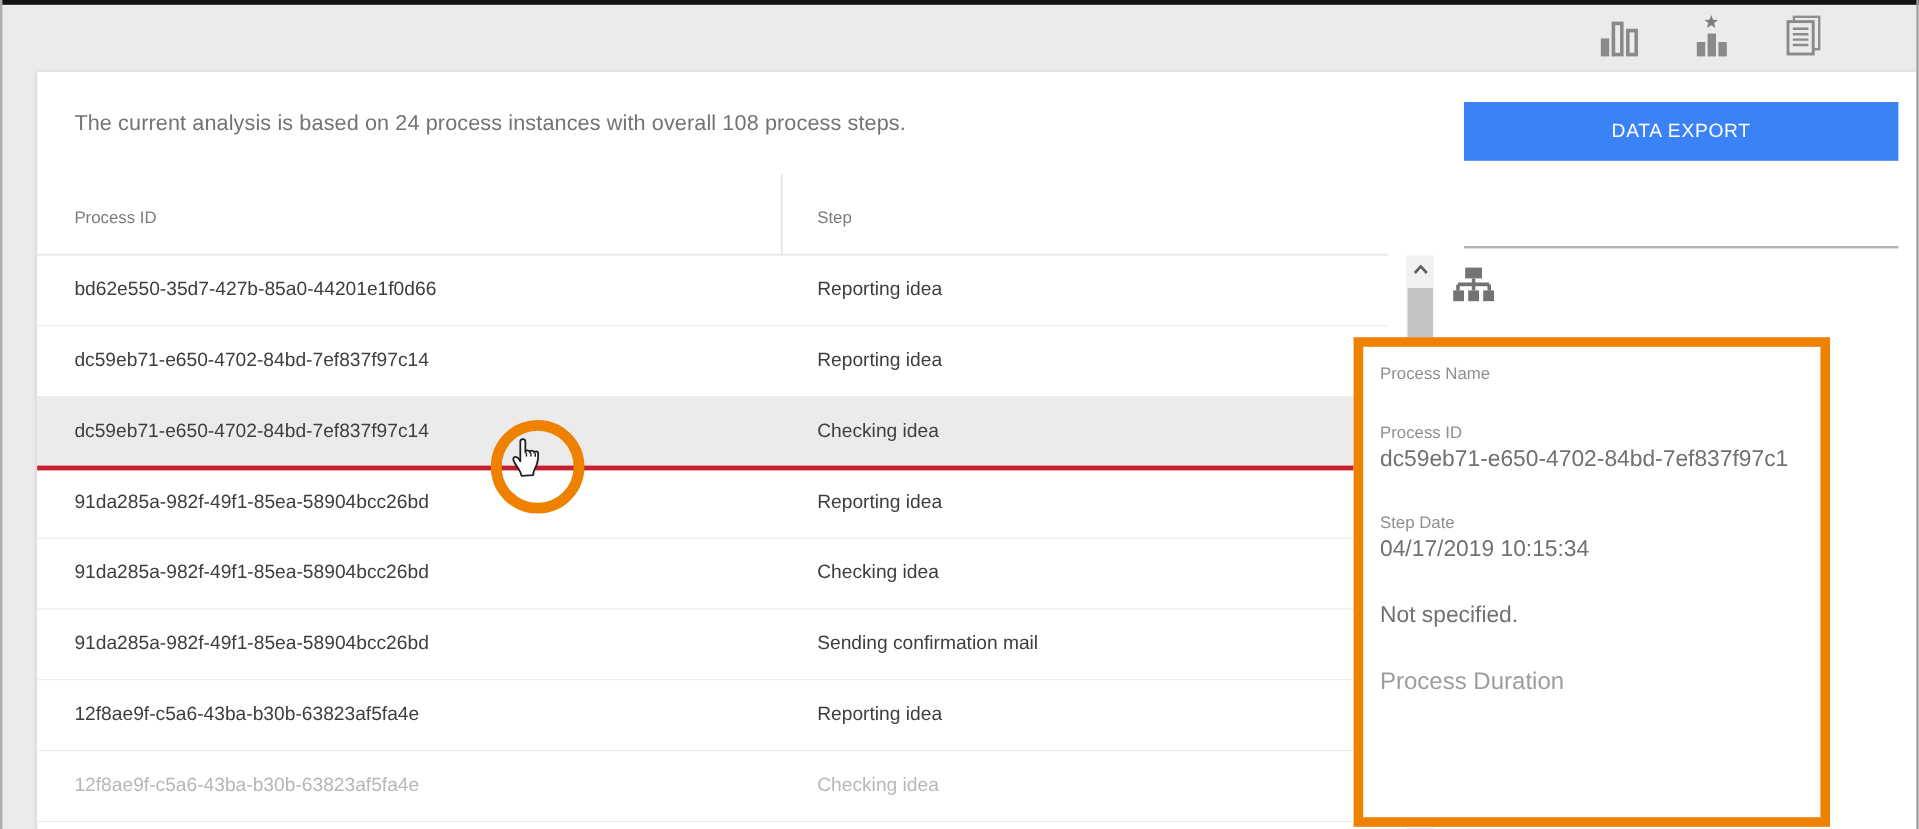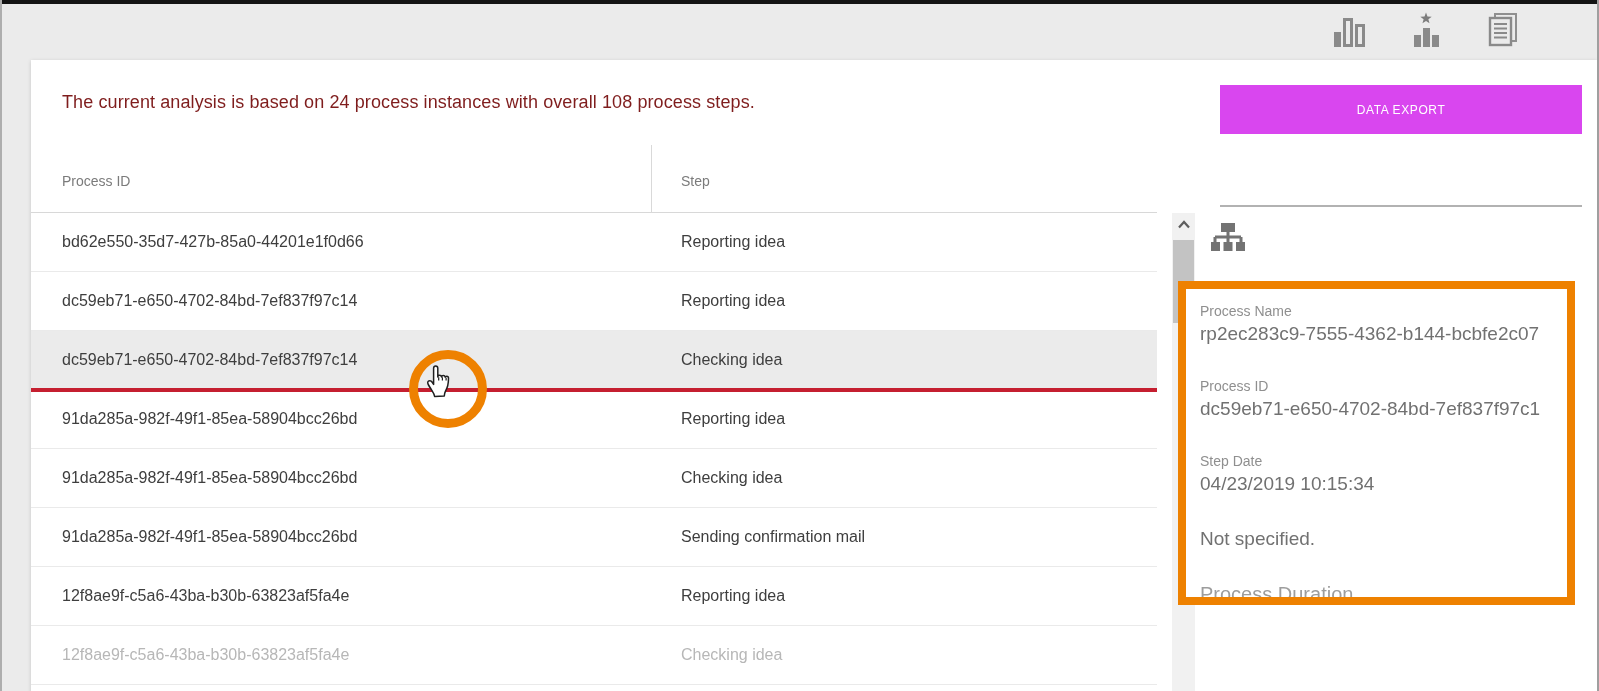--- a/index.html
+++ b/index.html
@@ -21,21 +21,21 @@
   .tb-icon{width:38px;height:40px;cursor:pointer;}
 
   
   .card{
     position:absolute;left:31px;top:60px;right:2px;height:700px;
     background:#ffffff;box-shadow:0 1px 4px rgba(0,0,0,.16);
   }
 
   .summary{
     position:absolute;left:31px;top:32px;
-    font-size:18px;color:#7f1d1d;letter-spacing:.1px;white-space:nowrap;
+    font-size:18px;color:#737373;letter-spacing:.1px;white-space:nowrap;
   }
 
   
   .thead{position:absolute;left:0;top:85px;width:1126px;height:68px;border-bottom:1px solid #d8d8d8;box-sizing:border-box;}
   .th{position:absolute;top:28px;font-size:14px;color:#7b7b7b;cursor:pointer;}
   .th.id{left:31px;}
   .th.step{left:650px;}
   .col-divider{position:absolute;left:620px;top:0;width:1px;height:68px;background:#d9d9d9;}
 
   
@@ -49,32 +49,32 @@
   .selection-line{position:absolute;left:0;top:328px;width:1126px;height:4px;background:#c51f30;z-index:3;}
 
   
   .scrollbar{position:absolute;left:1141px;top:153px;bottom:0;width:23px;background:#f1f1f1;}
   .sb-up{position:absolute;top:0;left:0;width:23px;height:22px;display:flex;align-items:center;justify-content:center;cursor:pointer;}
   .sb-thumb{position:absolute;top:27px;left:1px;width:21px;height:83px;background:#c3c3c3;cursor:grab;}
 
   
   .btn{
     position:absolute;left:1220px;width:362px;height:49px;
-    background:#d946ef;color:#ffffff;border:none;
-    font-family:"Liberation Sans",sans-serif;font-size:12px;letter-spacing:.6px;
+    background:#3b82f6;color:#ffffff;border:none;
+    font-family:"Liberation Sans",sans-serif;font-size:16px;letter-spacing:.6px;
     display:flex;align-items:center;justify-content:center;cursor:pointer;z-index:6;
   }
   .btn.export{top:85px;}
   .btn.columns{top:140px;}
   .panel-divider{position:absolute;left:1220px;top:205px;width:362px;height:2px;background:#b2b2b2;z-index:6;}
   .hier{position:absolute;left:1209px;top:220px;width:38px;height:38px;cursor:pointer;z-index:6;}
 
   
   .details-box{
-    position:absolute;left:1178px;top:281px;width:397px;height:324px;
+    position:absolute;left:1128px;top:281px;width:397px;height:408px;
     box-sizing:border-box;border:8px solid #ee8100;background:#ffffff;
     padding:14px 6px 0 14px;overflow:hidden;z-index:7;
   }
   .field{margin-bottom:33px;}
   .f-label{font-size:14px;color:#8f8f8f;margin-bottom:4px;}
   .f-value{font-size:19px;color:#717171;white-space:nowrap;overflow:hidden;}
   .field.duration{}
   .field.duration .f-label{font-size:20px;color:#9d9d9d;}
 
   
@@ -174,29 +174,28 @@
     <rect x="12" y="3" width="14" height="9" fill="#737373"></rect>
     <path d="M19 12 v5 M6 17 h26 M6 17 v5 M19 17 v5 M32 17 v5" stroke="#737373" stroke-width="3" fill="none"></path>
     <rect x="2" y="22" width="9" height="9" fill="#737373"></rect>
     <rect x="14.5" y="22" width="9" height="9" fill="#737373"></rect>
     <rect x="27" y="22" width="9" height="9" fill="#737373"></rect>
   </svg>
 
   <div class="details-box">
     <div class="field">
       <div class="f-label">Process Name</div>
-      <div class="f-value">rp2ec283c9-7555-4362-b144-bcbfe2c07</div>
     </div>
     <div class="field">
       <div class="f-label">Process ID</div>
       <div class="f-value">dc59eb71-e650-4702-84bd-7ef837f97c1</div>
     </div>
     <div class="field">
       <div class="f-label">Step Date</div>
-      <div class="f-value">04/23/2019 10:15:34</div>
+      <div class="f-value">04/17/2019 10:15:34</div>
     </div>
     <div class="field">
       <div class="f-value">Not specified.</div>
     </div>
     <div class="field duration">
       <div class="f-label">Process Duration</div>
       <div class="f-value"></div>
     </div>
   </div>
 

